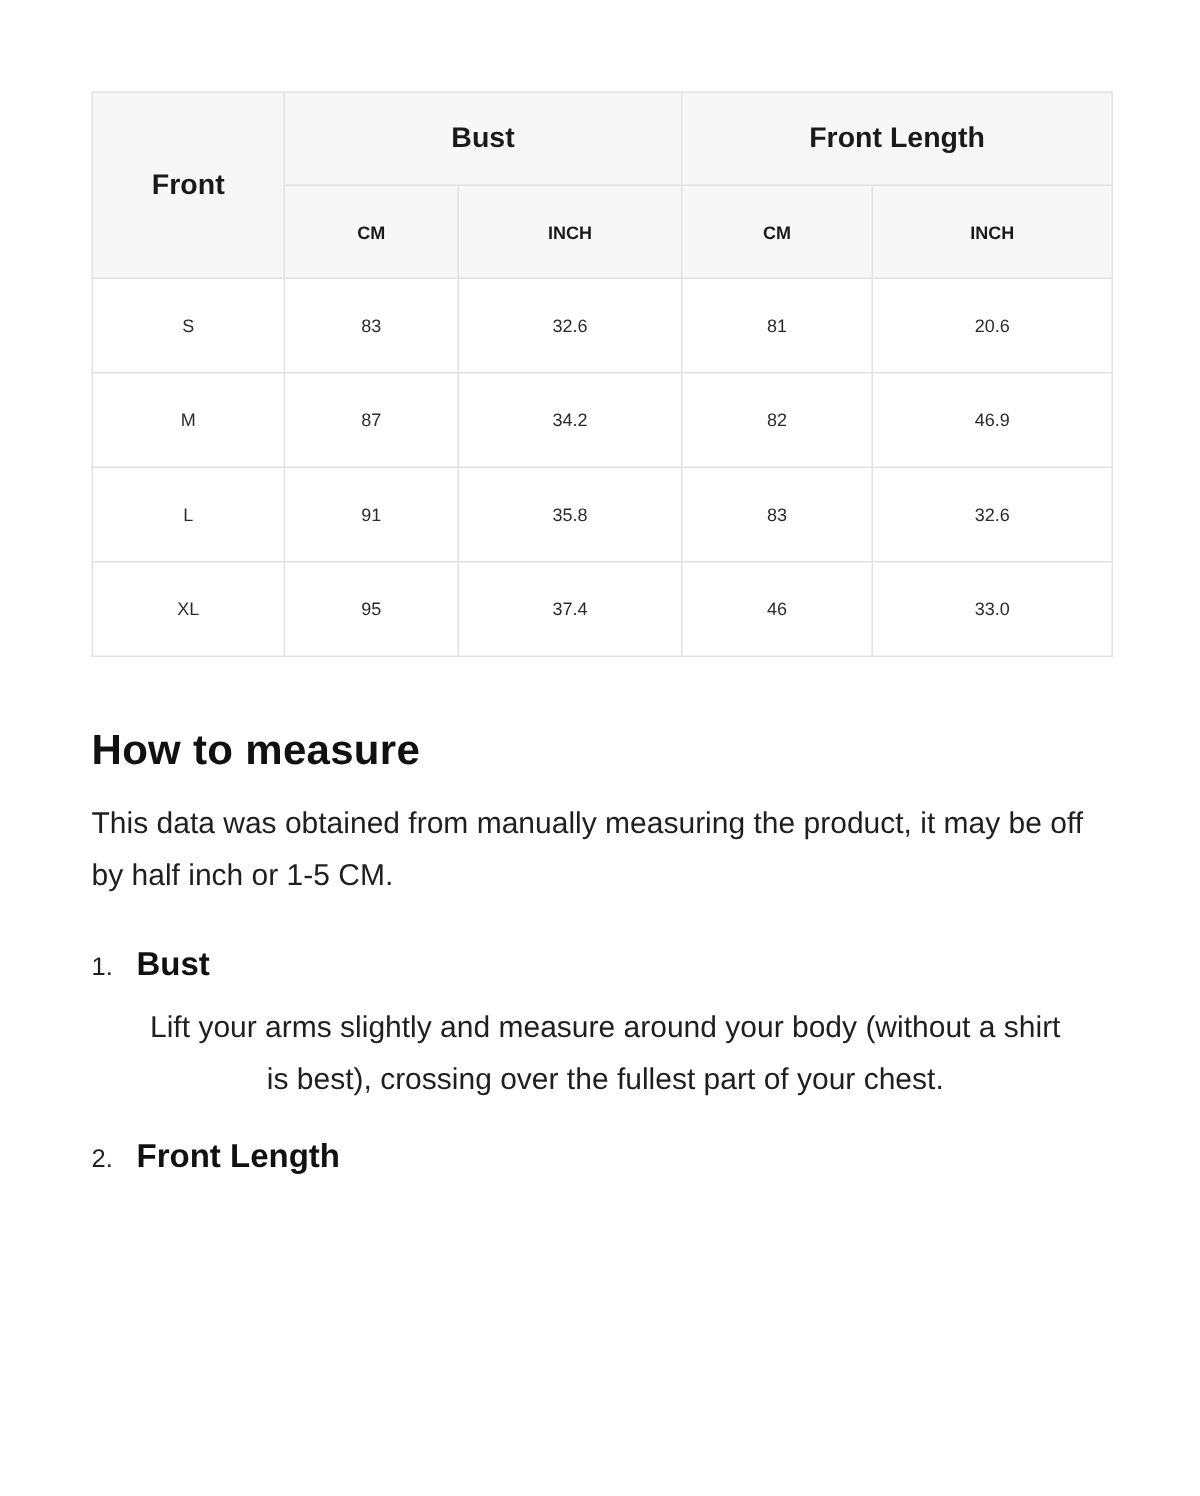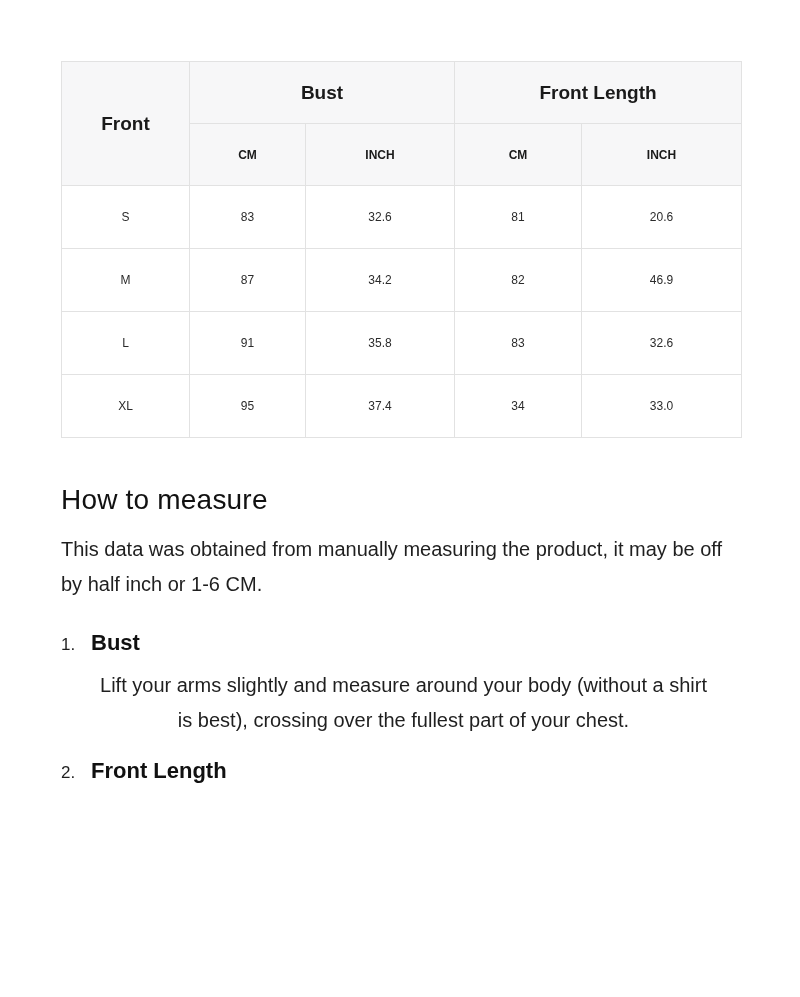--- a/index.html
+++ b/index.html
@@ -48,21 +48,21 @@
   col.c-size{width:128px;}
   col.c-bust-cm{width:116px;}
   col.c-bust-inch{width:149px;}
   col.c-fl-cm{width:127px;}
   col.c-fl-inch{width:160px;}
 
   
   h2.htm-title{
     margin-top:46px;
     font-size:28px;
-    font-weight:normal;
+    font-weight:bold;
     color:#111111;
     letter-spacing:0.2px;
   }
   p.htm-intro{
     margin-top:16px;
     font-size:20px;
     line-height:35px;
     max-width:685px;
     color:var(--text);
   }
@@ -144,29 +144,29 @@
         <td>L</td>
         <td>91</td>
         <td>35.8</td>
         <td>83</td>
         <td>32.6</td>
       </tr>
       <tr>
         <td>XL</td>
         <td>95</td>
         <td>37.4</td>
-        <td>34</td>
+        <td>46</td>
         <td>33.0</td>
       </tr>
     </tbody>
   </table>
 
   <h2 class="htm-title">How to measure</h2>
 
-  <p class="htm-intro">This data was obtained from manually measuring the product, it may be off by half inch or 1-6 CM.</p>
+  <p class="htm-intro">This data was obtained from manually measuring the product, it may be off by half inch or 1-5 CM.</p>
 
   <ol class="steps">
     <li class="step">
       <span class="step-num">1.</span>
       <div class="step-body">
         <div class="step-label">Bust</div>
         <div class="step-desc">Lift your arms slightly and measure around your body (without a shirt is best), crossing over the fullest part of your chest.</div>
       </div>
     </li>
     <li class="step">

